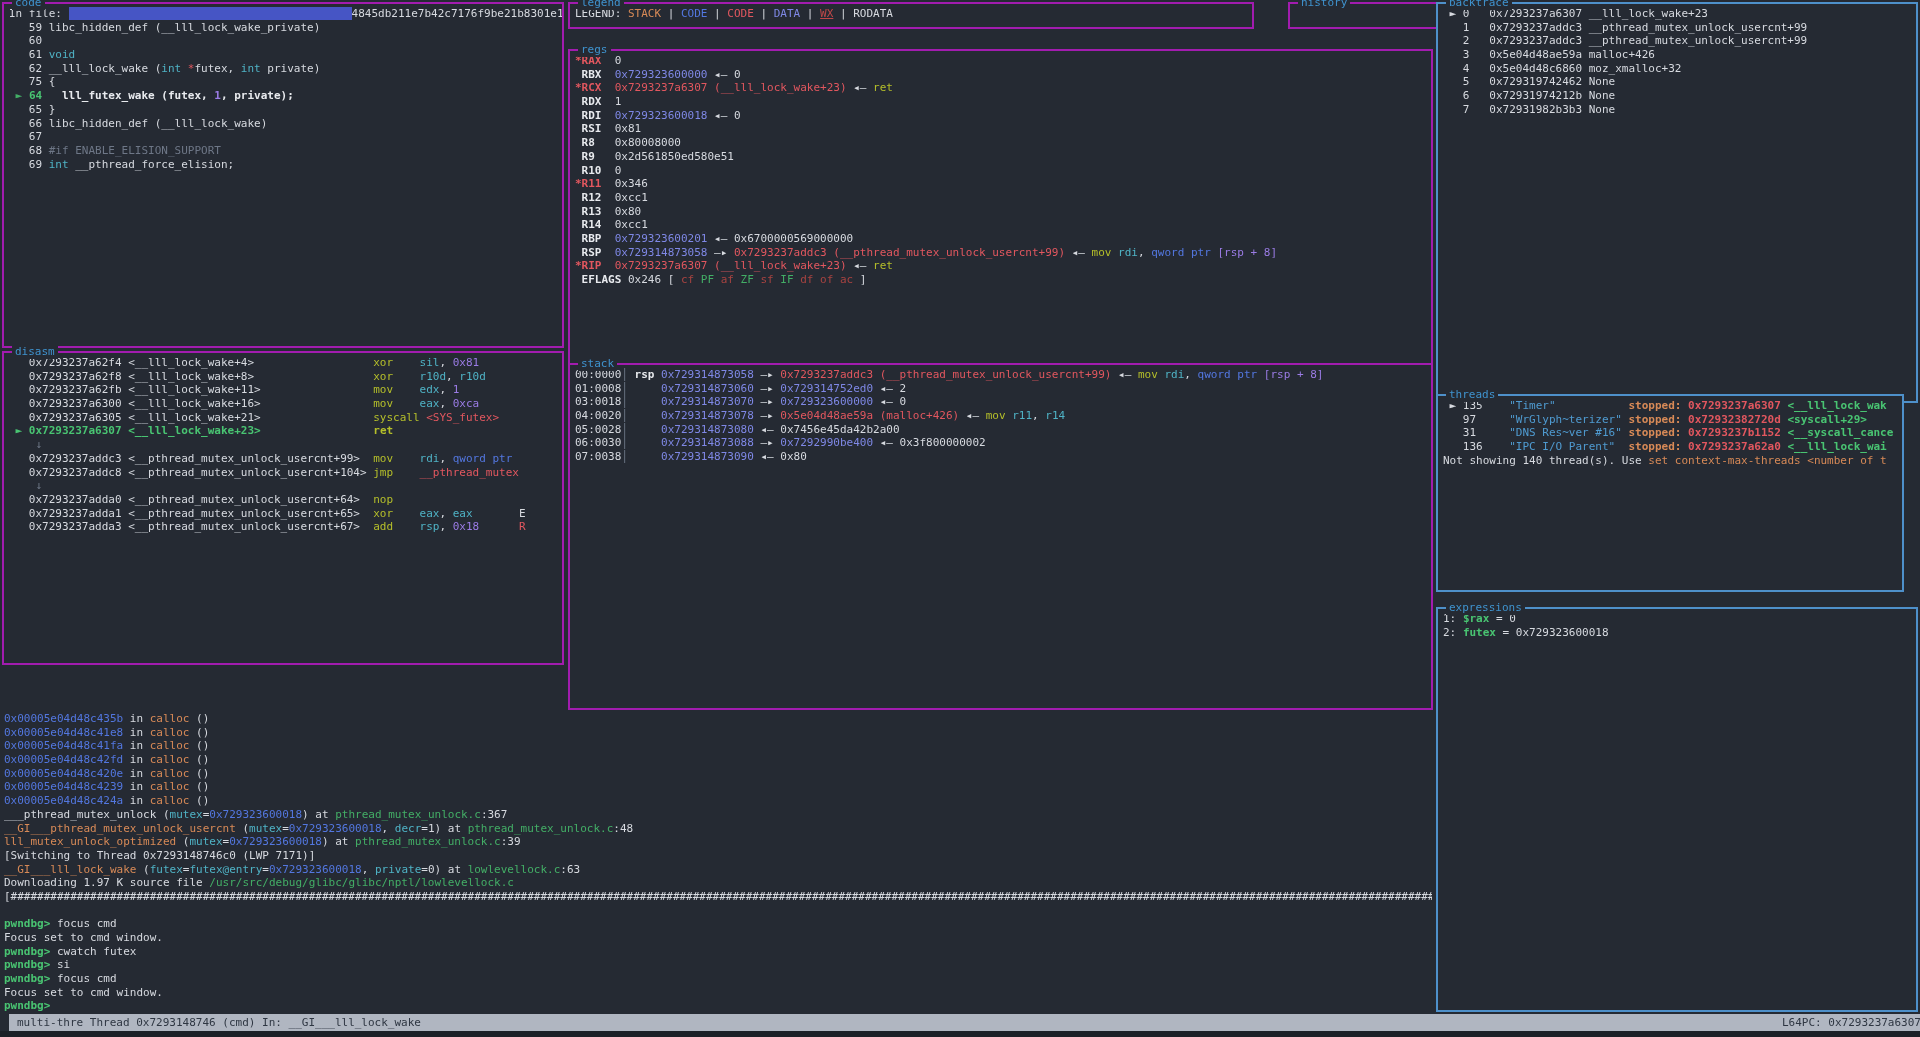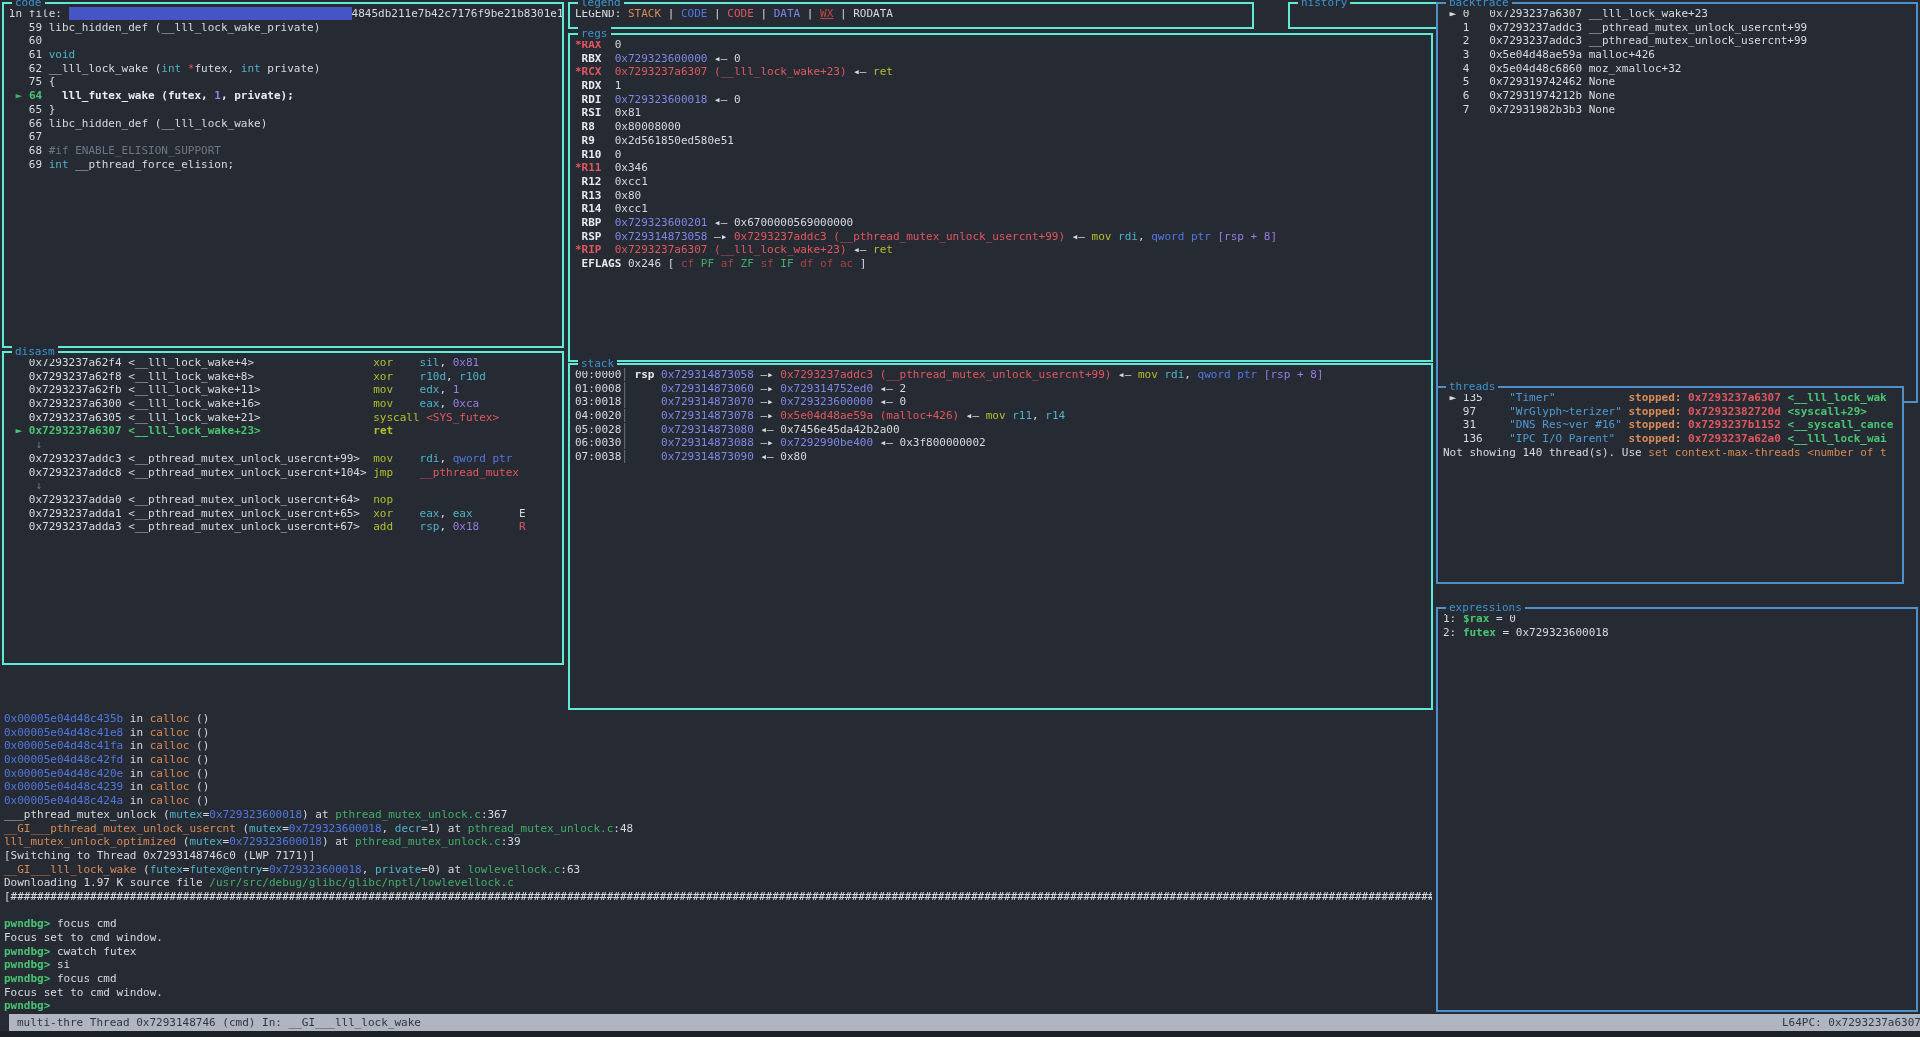--- a/index.html
+++ b/index.html
@@ -2,21 +2,21 @@
 <html><head>
 <meta charset="utf-8">
 <style>
   *{margin:0;padding:0;box-sizing:border-box}
   html,body{width:1920px;height:1037px}
   body{
     background:#252a33;
     font-family:"DejaVu Sans Mono","DejaVu Sans",monospace;
     font-size:11px;color:#d7dae0;position:relative;overflow:hidden;
   }
-  .panel{position:absolute;border:2px solid #5eead4;background:#252a33}
+  .panel{position:absolute;border:2px solid #a21caf;background:#252a33}
   .panel.bright{border-color:#4e90ca}
   .ptitle{position:absolute;top:-8px;left:8px;background:#252a33;color:#3f93cf;padding:0 3px;line-height:14px;font-size:11px}
   .pbody{padding:3px 5px;height:100%;overflow:hidden}
   .tline{white-space:pre;line-height:13.7px;height:13.7px;font-size:11px}
   .cmdwin{position:absolute;overflow:hidden;white-space:pre}
   
   .c-w{color:#d7dae0}
   .c-wb{color:#e8eaee;font-weight:bold}
   .c-dim{color:#6e7787}
   .c-c{color:#4fb3c6}
@@ -73,21 +73,21 @@
     </div>
 </div>
 
 <div class="panel" style="left:1288px;top:2px;width:177px;height:27px">
   <span class="ptitle">history</span>
   <div class="pbody tline">
     
   </div>
 </div>
 
-<div class="panel" style="left:568px;top:33px;width:865px;height:329px">
+<div class="panel" style="left:568px;top:49px;width:865px;height:329px">
   <span class="ptitle">regs</span>
   <div class="pbody">
       <div class="tline"><span class="c-rb">*RAX</span><span class="c-w">  0</span></div>
       <div class="tline"><span class="c-wb"> RBX</span><span class="c-w">  </span><span class="c-d">0x729323600000</span><span class="c-w"> ◂— 0</span></div>
       <div class="tline"><span class="c-rb">*RCX</span><span class="c-w">  </span><span class="c-r">0x7293237a6307 (__lll_lock_wake+23)</span><span class="c-w"> ◂— </span><span class="c-y">ret</span></div>
       <div class="tline"><span class="c-wb"> RDX</span><span class="c-w">  1</span></div>
       <div class="tline"><span class="c-wb"> RDI</span><span class="c-w">  </span><span class="c-d">0x729323600018</span><span class="c-w"> ◂— 0</span></div>
       <div class="tline"><span class="c-wb"> RSI</span><span class="c-w">  0x81</span></div>
       <div class="tline"><span class="c-wb"> R8</span><span class="c-w">   0x80008000</span></div>
       <div class="tline"><span class="c-wb"> R9</span><span class="c-w">   0x2d561850ed580e51</span></div>
@@ -142,21 +142,21 @@
       <div class="tline"><span class="c-w">   1   0x7293237addc3 __pthread_mutex_unlock_usercnt+99</span></div>
       <div class="tline"><span class="c-w">   2   0x7293237addc3 __pthread_mutex_unlock_usercnt+99</span></div>
       <div class="tline"><span class="c-w">   3   0x5e04d48ae59a malloc+426</span></div>
       <div class="tline"><span class="c-w">   4   0x5e04d48c6860 moz_xmalloc+32</span></div>
       <div class="tline"><span class="c-w">   5   0x729319742462 None</span></div>
       <div class="tline"><span class="c-w">   6   0x72931974212b None</span></div>
       <div class="tline"><span class="c-w">   7   0x72931982b3b3 None</span></div>
     </div>
 </div>
 
-<div class="panel bright" style="left:1436px;top:386px;width:468px;height:198px">
+<div class="panel bright" style="left:1436px;top:394px;width:468px;height:198px">
   <span class="ptitle">threads</span>
   <div class="pbody">
       <div class="tline"><span class="c-w"> ► 135    </span><span class="c-tn">"Timer"</span><span class="c-w">           </span><span class="c-ob">stopped:</span><span class="c-w"> </span><span class="c-rb">0x7293237a6307</span><span class="c-w"> </span><span class="c-gb">&lt;__lll_lock_wak</span></div>
       <div class="tline"><span class="c-w">   97     </span><span class="c-tn">"WrGlyph~terizer"</span><span class="c-w"> </span><span class="c-ob">stopped:</span><span class="c-w"> </span><span class="c-rb">0x72932382720d</span><span class="c-w"> </span><span class="c-gb">&lt;syscall+29&gt;</span></div>
       <div class="tline"><span class="c-w">   31     </span><span class="c-tn">"DNS Res~ver #16"</span><span class="c-w"> </span><span class="c-ob">stopped:</span><span class="c-w"> </span><span class="c-rb">0x7293237b1152</span><span class="c-w"> </span><span class="c-gb">&lt;__syscall_cance</span></div>
       <div class="tline"><span class="c-w">   136    </span><span class="c-tn">"IPC I/O Parent"</span><span class="c-w">  </span><span class="c-ob">stopped:</span><span class="c-w"> </span><span class="c-rb">0x7293237a62a0</span><span class="c-w"> </span><span class="c-gb">&lt;__lll_lock_wai</span></div>
       <div class="tline"><span class="c-w">Not showing 140 thread(s). Use </span><span class="c-o">set context-max-threads &lt;number of t</span></div>
     </div>
 </div>
 

